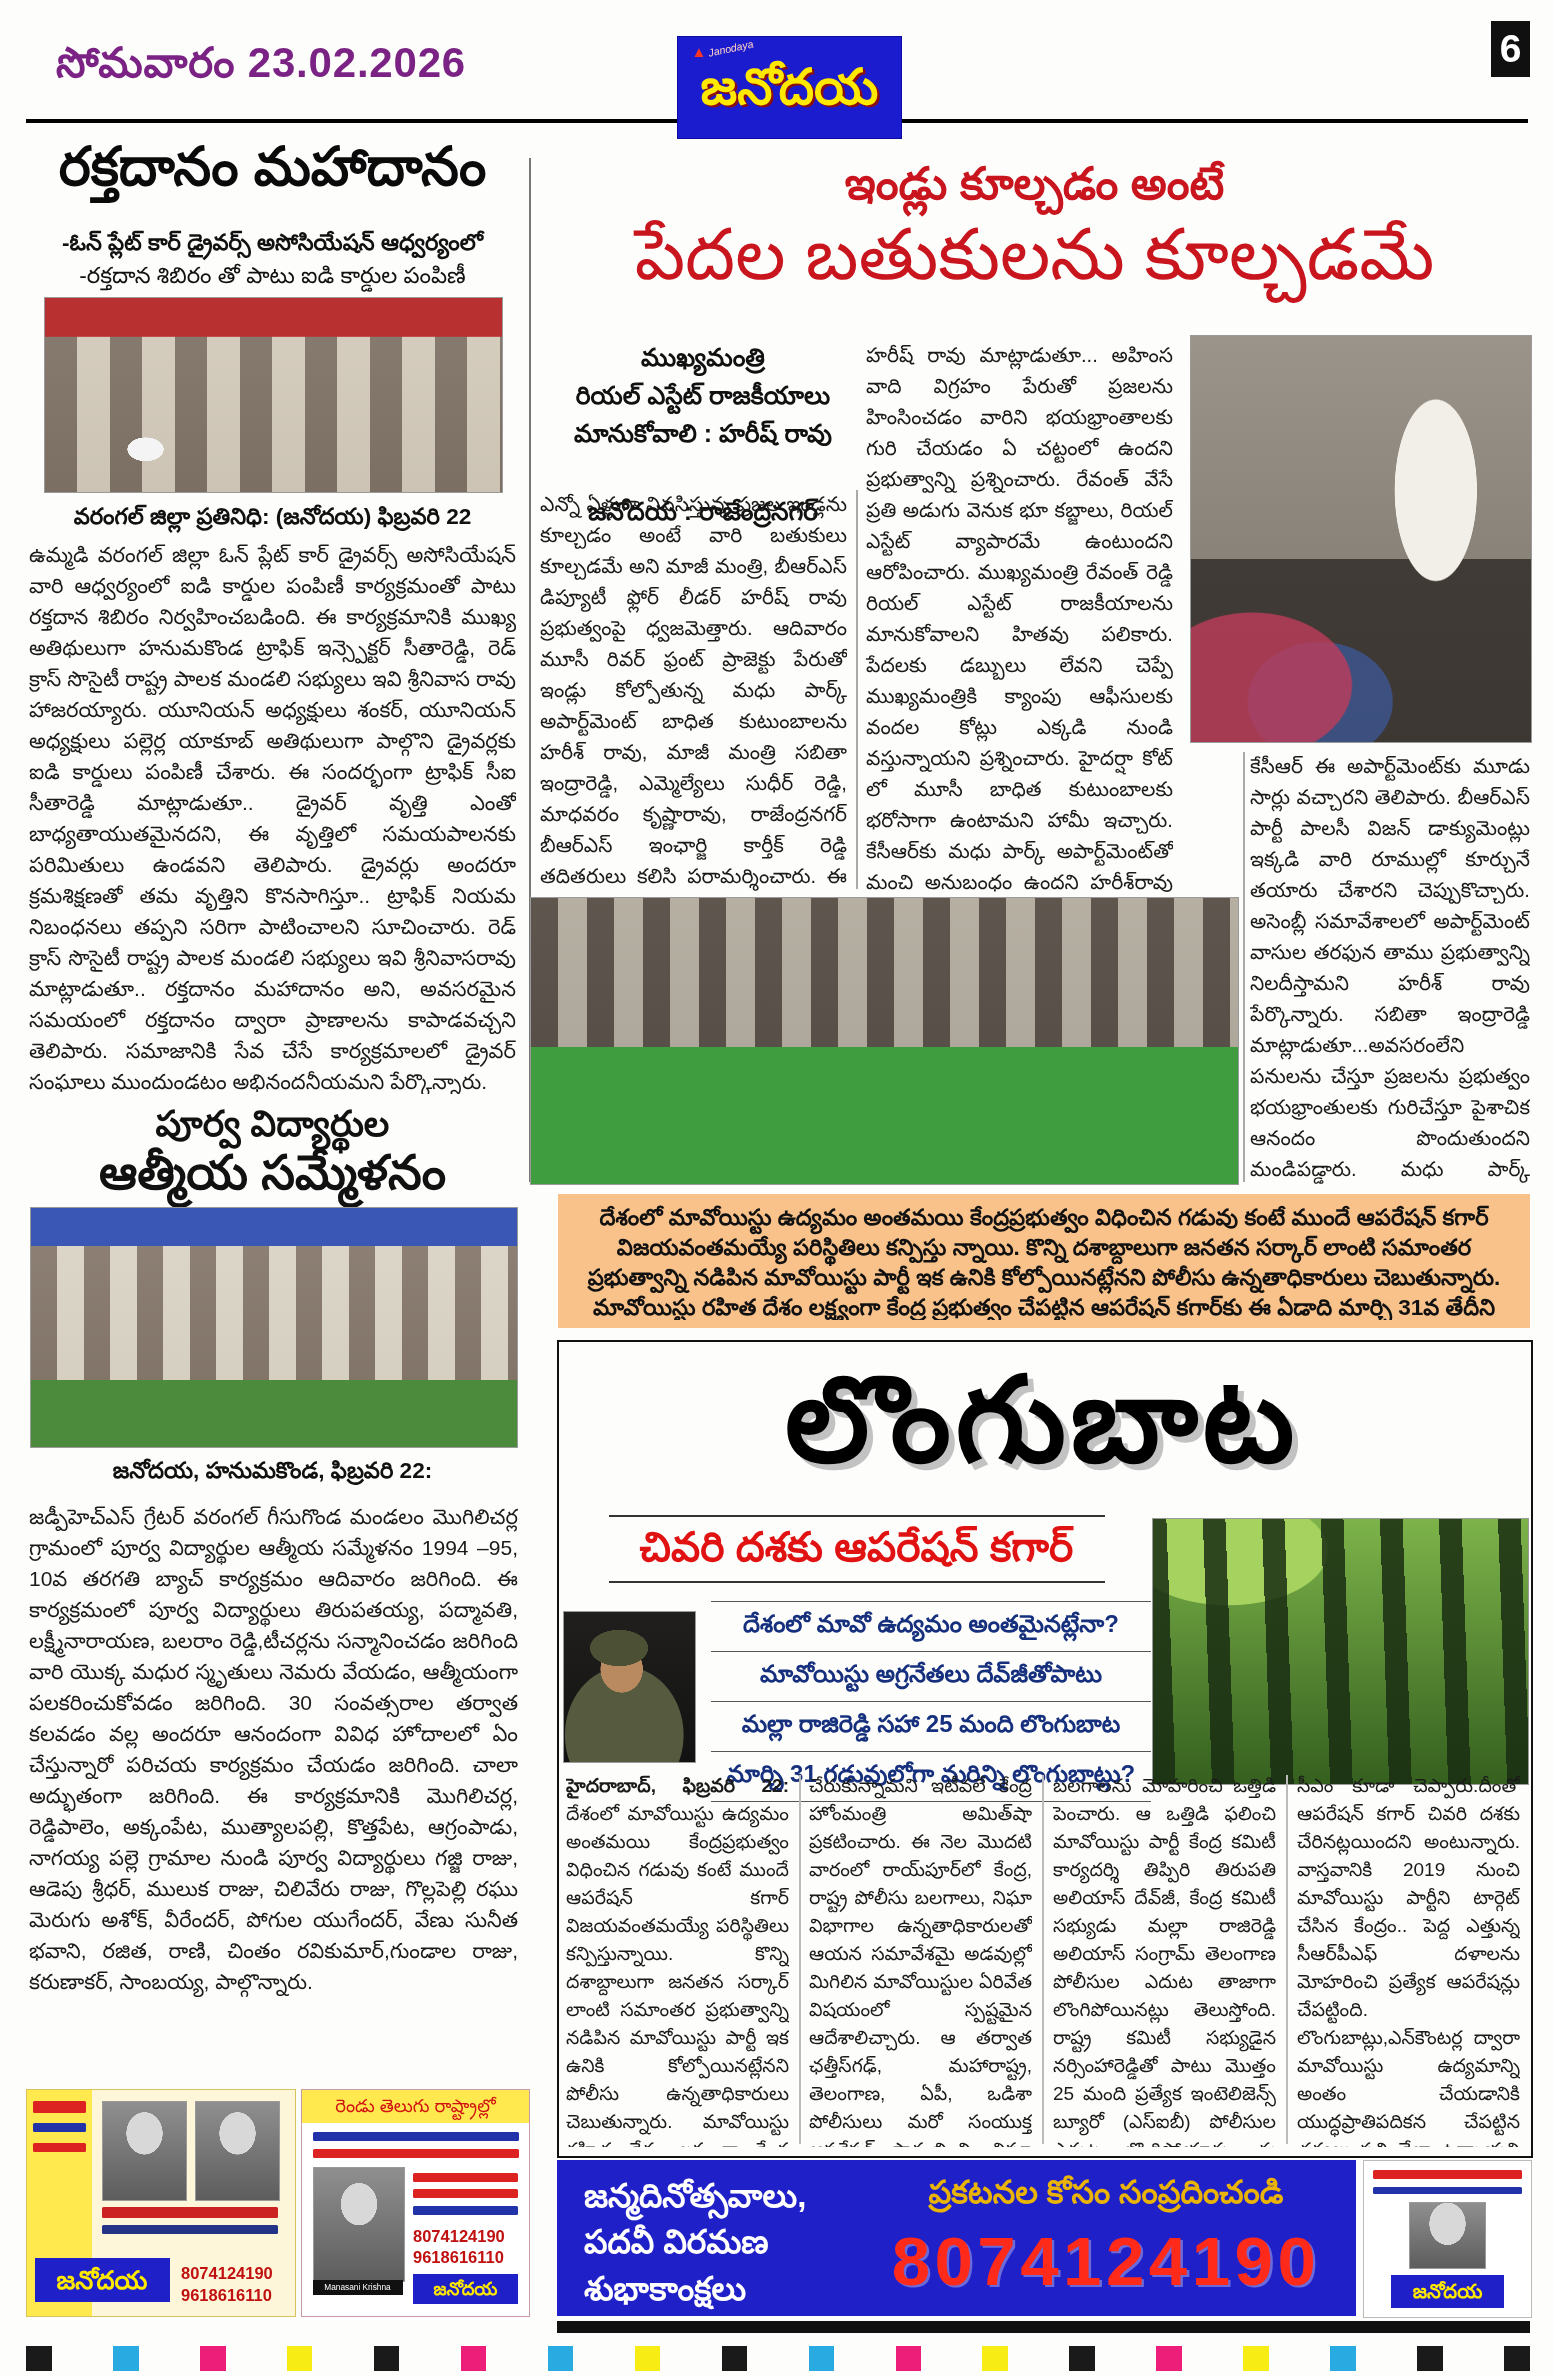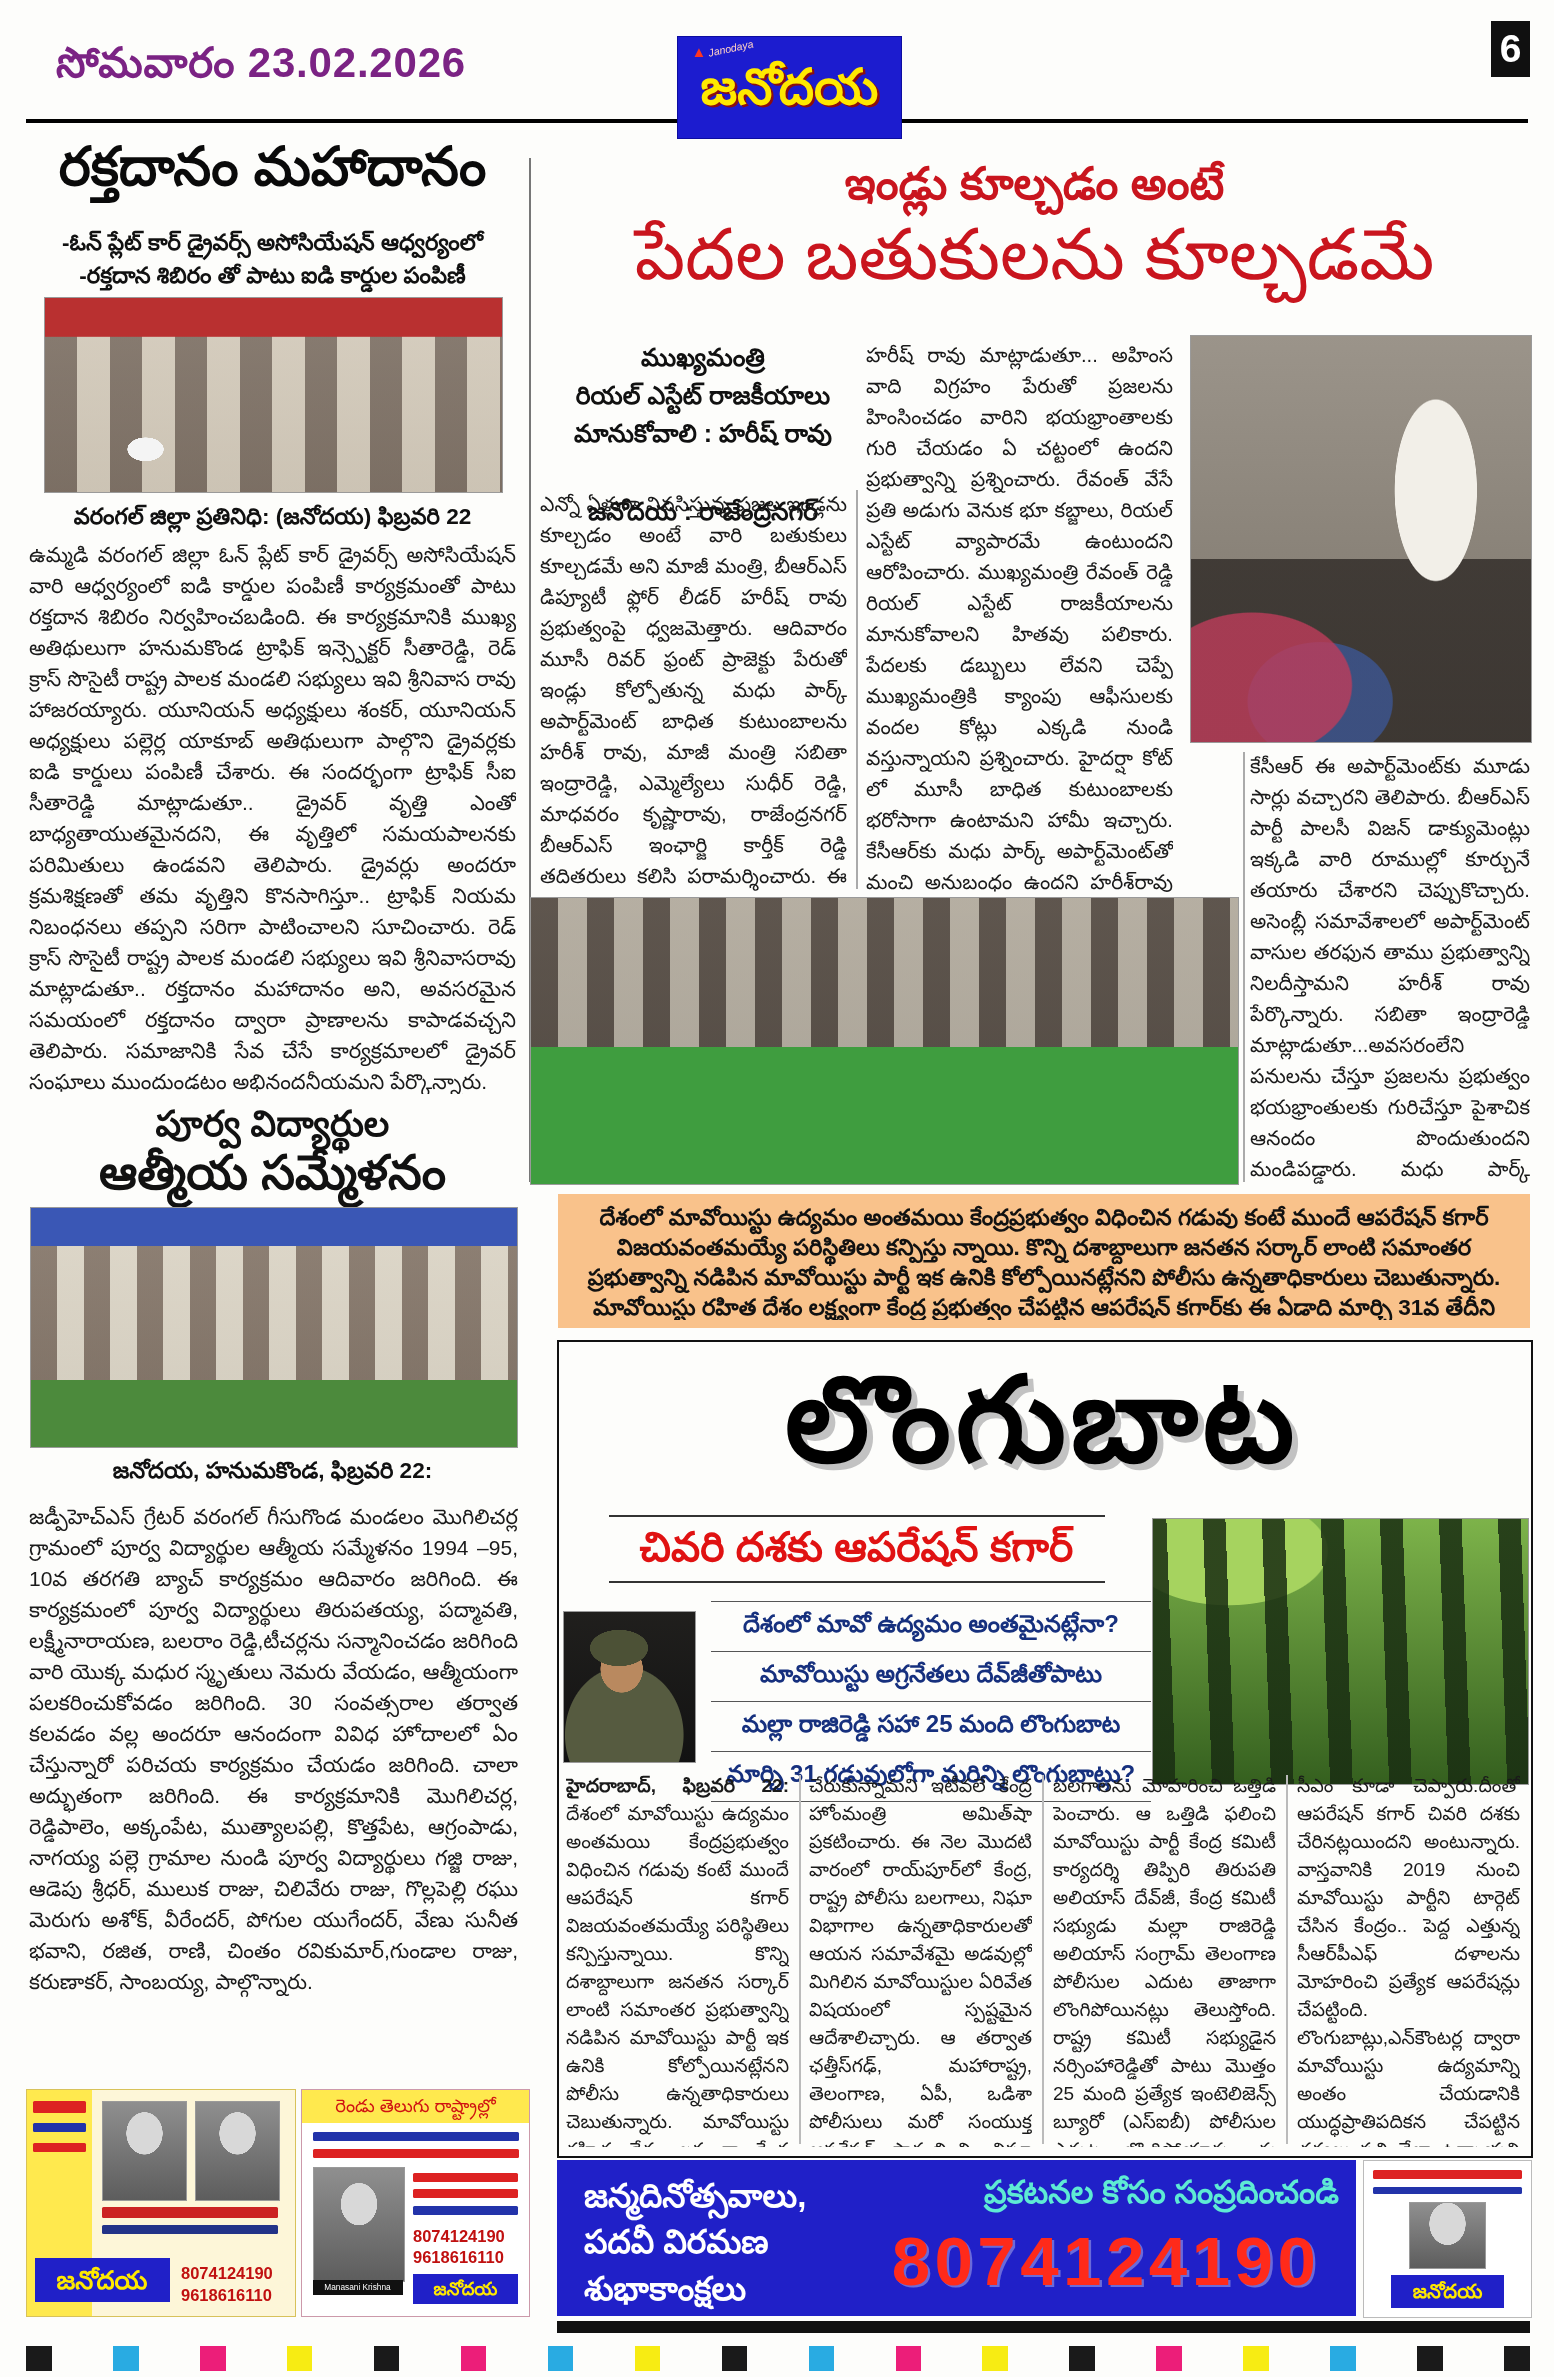--- a/index.html
+++ b/index.html
@@ -64,21 +64,21 @@
     <span class="abs" style="left:30px;top:4.5px;color:#ffd2c4;font-size:10.5px;font-style:italic;transform:rotate(-12deg);">Janodaya</span>
     <div class="abs ctr" style="left:0;top:21px;width:100%;font-size:50px;font-weight:900;color:#ffe900;text-shadow:2.3px 2.3px 0 #8c0e0e;">జనోదయ</div>
   </div>
 
   <div class="abs" style="left:1491px;top:21px;width:39px;height:56px;background:#101010;">
     <div class="abs ctr" style="left:0;top:6px;width:100%;font-size:39px;font-weight:800;color:#fff;">6</div>
   </div>
 
   <div class="abs ctr" style="left:26px;top:135px;width:493px;font-size:54px;font-weight:900;color:#0a0a0a;">రక్తదానం మహాదానం</div>
   <div class="abs ctr" style="left:26px;top:230px;width:493px;font-size:22.6px;font-weight:800;">-ఓన్ ప్లేట్ కార్ డ్రైవర్స్ అసోసియేషన్ ఆధ్వర్యంలో</div>
-  <div class="abs ctr" style="left:26px;top:263px;width:493px;font-size:22.6px;font-weight:700;">-రక్తదాన శిబిరం తో పాటు ఐడి కార్డుల పంపిణీ</div>
+  <div class="abs ctr" style="left:26px;top:263px;width:493px;font-size:22.6px;font-weight:400;">-రక్తదాన శిబిరం తో పాటు ఐడి కార్డుల పంపిణీ</div>
 
   <div class="abs photo ph-blood" style="left:44px;top:297px;width:457px;height:194px;"></div>
 
   <div class="abs ctr" style="left:26px;top:504px;width:493px;font-size:22.6px;font-weight:800;">వరంగల్ జిల్లా ప్రతినిధి: (జనోదయ) ఫిబ్రవరి 22</div>
 
   <div class="abs jus body-txt" style="left:29px;top:539px;width:487px;height:555px;overflow:hidden;">ఉమ్మడి వరంగల్ జిల్లా ఓన్ ప్లేట్ కార్ డ్రైవర్స్ అసోసియేషన్ వారి ఆధ్వర్యంలో ఐడి కార్డుల పంపిణీ కార్యక్రమంతో పాటు రక్తదాన శిబిరం నిర్వహించబడింది. ఈ కార్యక్రమానికి ముఖ్య అతిథులుగా హనుమకొండ ట్రాఫిక్ ఇన్స్పెక్టర్ సీతారెడ్డి, రెడ్ క్రాస్ సొసైటీ రాష్ట్ర పాలక మండలి సభ్యులు ఇవి శ్రీనివాస రావు హాజరయ్యారు. యూనియన్ అధ్యక్షులు శంకర్, యూనియన్ అధ్యక్షులు పల్లెర్ల యాకూబ్ అతిథులుగా పాల్గొని డ్రైవర్లకు ఐడి కార్డులు పంపిణీ చేశారు. ఈ సందర్భంగా ట్రాఫిక్ సీఐ సీతారెడ్డి మాట్లాడుతూ.. డ్రైవర్ వృత్తి ఎంతో బాధ్యతాయుతమైనదని, ఈ వృత్తిలో సమయపాలనకు పరిమితులు ఉండవని తెలిపారు. డ్రైవర్లు అందరూ క్రమశిక్షణతో తమ వృత్తిని కొనసాగిస్తూ.. ట్రాఫిక్ నియమ నిబంధనలు తప్పని సరిగా పాటించాలని సూచించారు. రెడ్ క్రాస్ సొసైటీ రాష్ట్ర పాలక మండలి సభ్యులు ఇవి శ్రీనివాసరావు మాట్లాడుతూ.. రక్తదానం మహాదానం అని, అవసరమైన సమయంలో రక్తదానం ద్వారా ప్రాణాలను కాపాడవచ్చని తెలిపారు. సమాజానికి సేవ చేసే కార్యక్రమాలలో డ్రైవర్ సంఘాలు ముందుండటం అభినందనీయమని పేర్కొన్నారు.</div>
 
   <div class="abs ctr" style="left:26px;top:1103px;width:493px;font-size:36px;font-weight:900;">పూర్వ విద్యార్థుల</div>
   <div class="abs ctr" style="left:26px;top:1145px;width:493px;font-size:48px;font-weight:900;">ఆత్మీయ సమ్మేళనం</div>
 
@@ -176,21 +176,21 @@
     <div class="abs" style="left:111px;top:158px;font-size:16.5px;font-weight:800;color:#c01010;">9618616110</div>
     <div class="abs" style="left:111px;top:184px;width:105px;height:30px;background:#2020c8;">
       <div class="abs ctr" style="left:0;top:4.5px;width:100%;font-size:18px;font-weight:900;color:#ffe900;">జనోదయ</div>
     </div>
   </div>
 
   <div class="abs" style="left:557px;top:2160px;width:799px;height:156px;background:#2020c8;">
     <div class="abs" style="left:27px;top:16.5px;font-size:33px;font-weight:900;color:#fff;">జన్మదినోత్సవాలు,</div>
     <div class="abs" style="left:27px;top:63px;font-size:33px;font-weight:900;color:#fff;">పదవీ విరమణ</div>
     <div class="abs" style="left:27px;top:110px;font-size:33px;font-weight:900;color:#fff;">శుభాకాంక్షలు</div>
-    <div class="abs ctr" style="left:316px;top:13.5px;width:466px;font-size:32px;font-weight:900;color:#5eead4;text-align:right;">ప్రకటనల కోసం సంప్రదించండి</div>
+    <div class="abs ctr" style="left:316px;top:13.5px;width:466px;font-size:32px;font-weight:900;color:#eab308;">ప్రకటనల కోసం సంప్రదించండి</div>
     <div class="abs ctr" style="left:316px;top:62px;width:466px;font-size:69px;font-weight:900;color:#ff2a1a;letter-spacing:4.5px;text-shadow:2.3px 2.3px 0 #ffffff55;">8074124190</div>
   </div>
 
   <div class="abs" style="left:1363px;top:2160px;width:167px;height:156px;background:#fff;border:1.5px solid #bbb;">
     <div class="abs bar" style="left:9px;top:9px;width:149px;height:9px;background:#d22;"></div>
     <div class="abs bar" style="left:9px;top:25.6px;width:149px;height:7.5px;background:#23a;"></div>
     <div class="abs photo ph-gray" style="left:45px;top:41px;width:75px;height:65px;"></div>
     <div class="abs" style="left:27px;top:114px;width:113px;height:33px;background:#2020c8;">
       <div class="abs ctr" style="left:0;top:4.5px;width:100%;font-size:19.6px;font-weight:900;color:#ffe900;">జనోదయ</div>
     </div>

